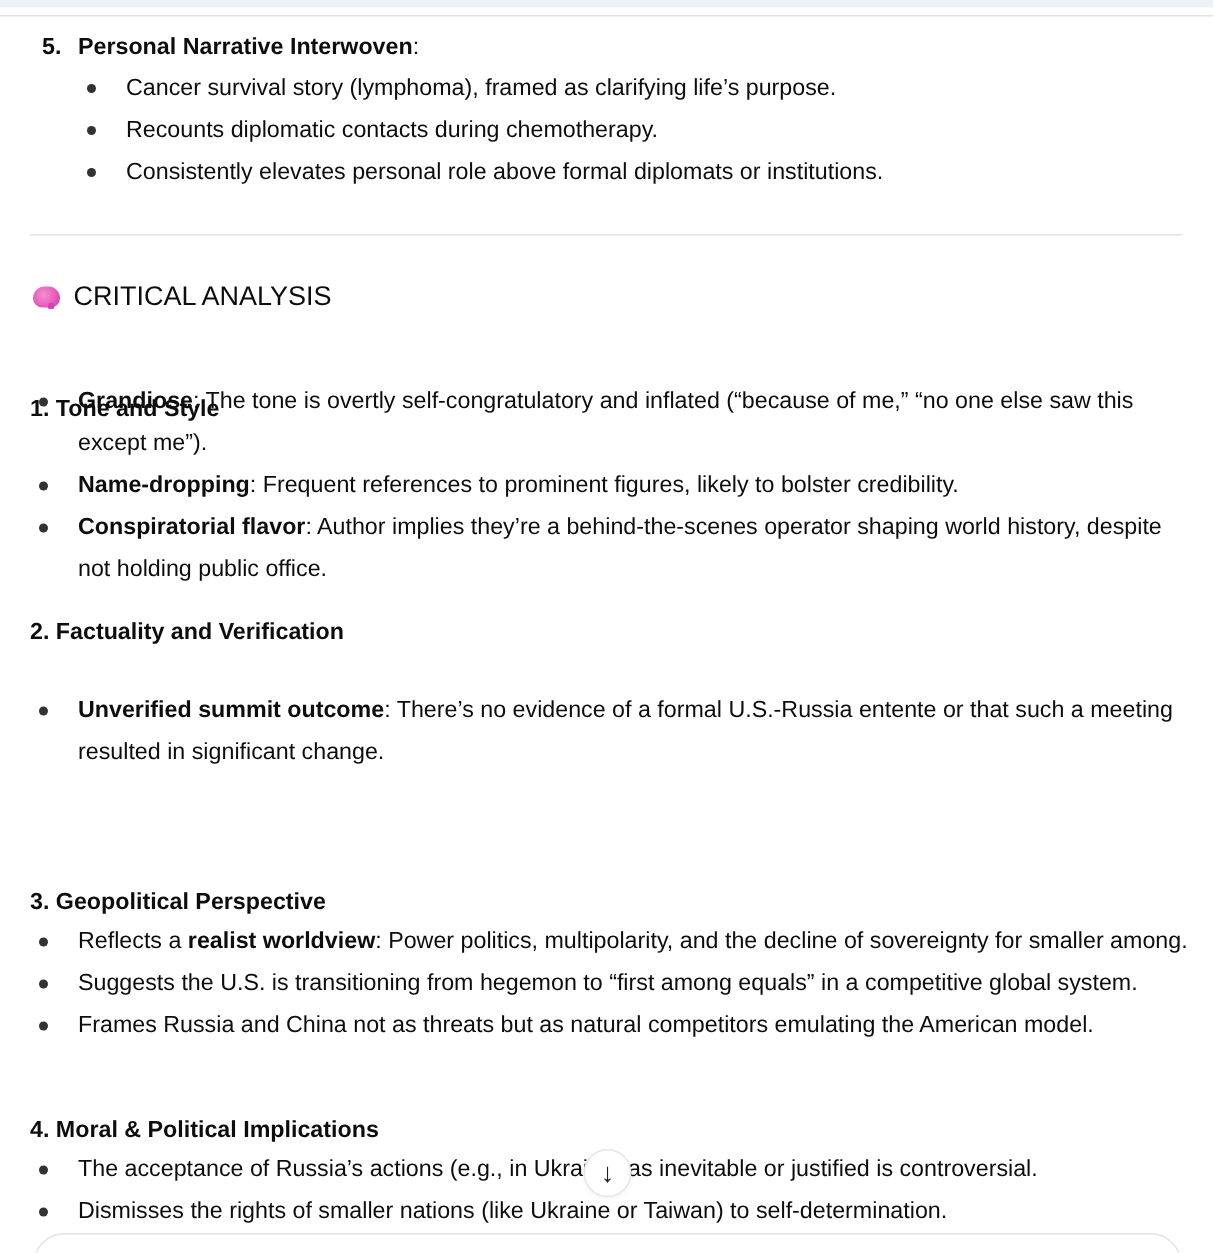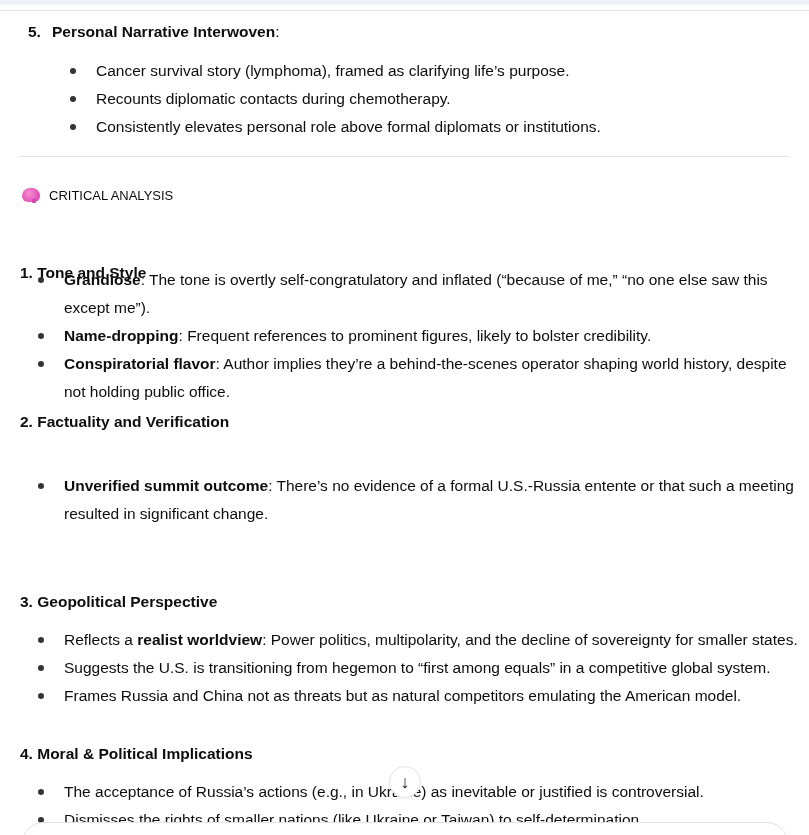--- a/index.html
+++ b/index.html
@@ -10,30 +10,30 @@
     font-size: 15.5px;
   }
   .top-band { position: absolute; left: 0; top: 0; width: 809px; height: 5px; background: #eef1f8; }
   .top-rule { position: absolute; left: 0; top: 10px; width: 809px; height: 1px; background: #e3e3e3; }
   .content { position: absolute; left: 0; top: 0; width: 809px; }
   b, .bold { font-weight: 700; }
 
   .numbered-item { position: absolute; left: 28px; top: 20px; line-height: 24px; }
   .numbered-item .num { display: inline-block; width: 24px; font-weight: 700; }
 
-  .bullets { list-style: none; margin: 12px; padding: 0; position: absolute; }
+  .bullets { list-style: none; margin: 0; padding: 0; position: absolute; }
   .bullets li { position: relative; line-height: 28px; }
   .bullets li::before {
     content: ""; position: absolute; width: 6px; height: 6px; border-radius: 50%;
     background: #333; left: -26px; top: 11px;
   }
 
   .divider { position: absolute; left: 20px; top: 156px; width: 768px; height: 1px; background: #e2e2e2; }
 
-  .section-title { position: absolute; left: 22px; top: 187px; font-size: 13px; font-weight: 500; display: flex; align-items: center; }
+  .section-title { position: absolute; left: 22px; top: 187px; font-size: 18px; font-weight: 500; display: flex; align-items: center; }
   .brain-icon { display: inline-block; width: 18px; height: 16px; margin-right: 9px; position: relative; }
   .brain-icon::before {
     content: ""; position: absolute; left: 0; top: 1px; width: 18px; height: 14px;
     border-radius: 9px 9px 7px 7px;
     background: radial-gradient(circle at 40% 40%, #f58fd0, #e34fb8 70%, #c93aa6);
   }
   .brain-icon::after {
     content: ""; position: absolute; left: 10px; top: 12px; width: 4px; height: 4px; background: #d345b0; border-radius: 1px;
   }
 
@@ -80,21 +80,21 @@
     <li><b>Conspiratorial flavor</b><span>: Author implies they’re a behind-the-scenes operator shaping world history, despite not holding public office.</span></li>
   </ul>
 
   <div class="subhead" style="top:412px;text-align:right;">2. Factuality and Verification</div>
   <ul class="bullets" style="left:52px; top:460px; width:745px;">
     <li><b>Unverified summit outcome</b><span>: There’s no evidence of a formal U.S.-Russia entente or that such a meeting resulted in significant change.</span></li>
   </ul>
 
   <div class="subhead" style="top:592px;">3. Geopolitical Perspective</div>
   <ul class="bullets" style="left:52px; top:614px; width:745px;">
-    <li><span>Reflects a </span><b>realist worldview</b><span>: Power politics, multipolarity, and the decline of sovereignty for smaller states.</span></li>
+    <li><span>Reflects a </span><b>realist worldview</b><span>: Power politics, multipolarity, and the decline of sovereignty for smaller among.</span></li>
     <li>Suggests the U.S. is transitioning from hegemon to “first among equals” in a competitive global system.</li>
     <li>Frames Russia and China not as threats but as natural competitors emulating the American model.</li>
   </ul>
 
   <div class="subhead" style="top:744px;">4. Moral &amp; Political Implications</div>
   <ul class="bullets" style="left:52px; top:766px; width:745px;">
     <li>The acceptance of Russia’s actions (e.g., in Ukraine) as inevitable or justified is controversial.</li>
     <li>Dismisses the rights of smaller nations (like Ukraine or Taiwan) to self-determination.</li>
   </ul>
 </div>

